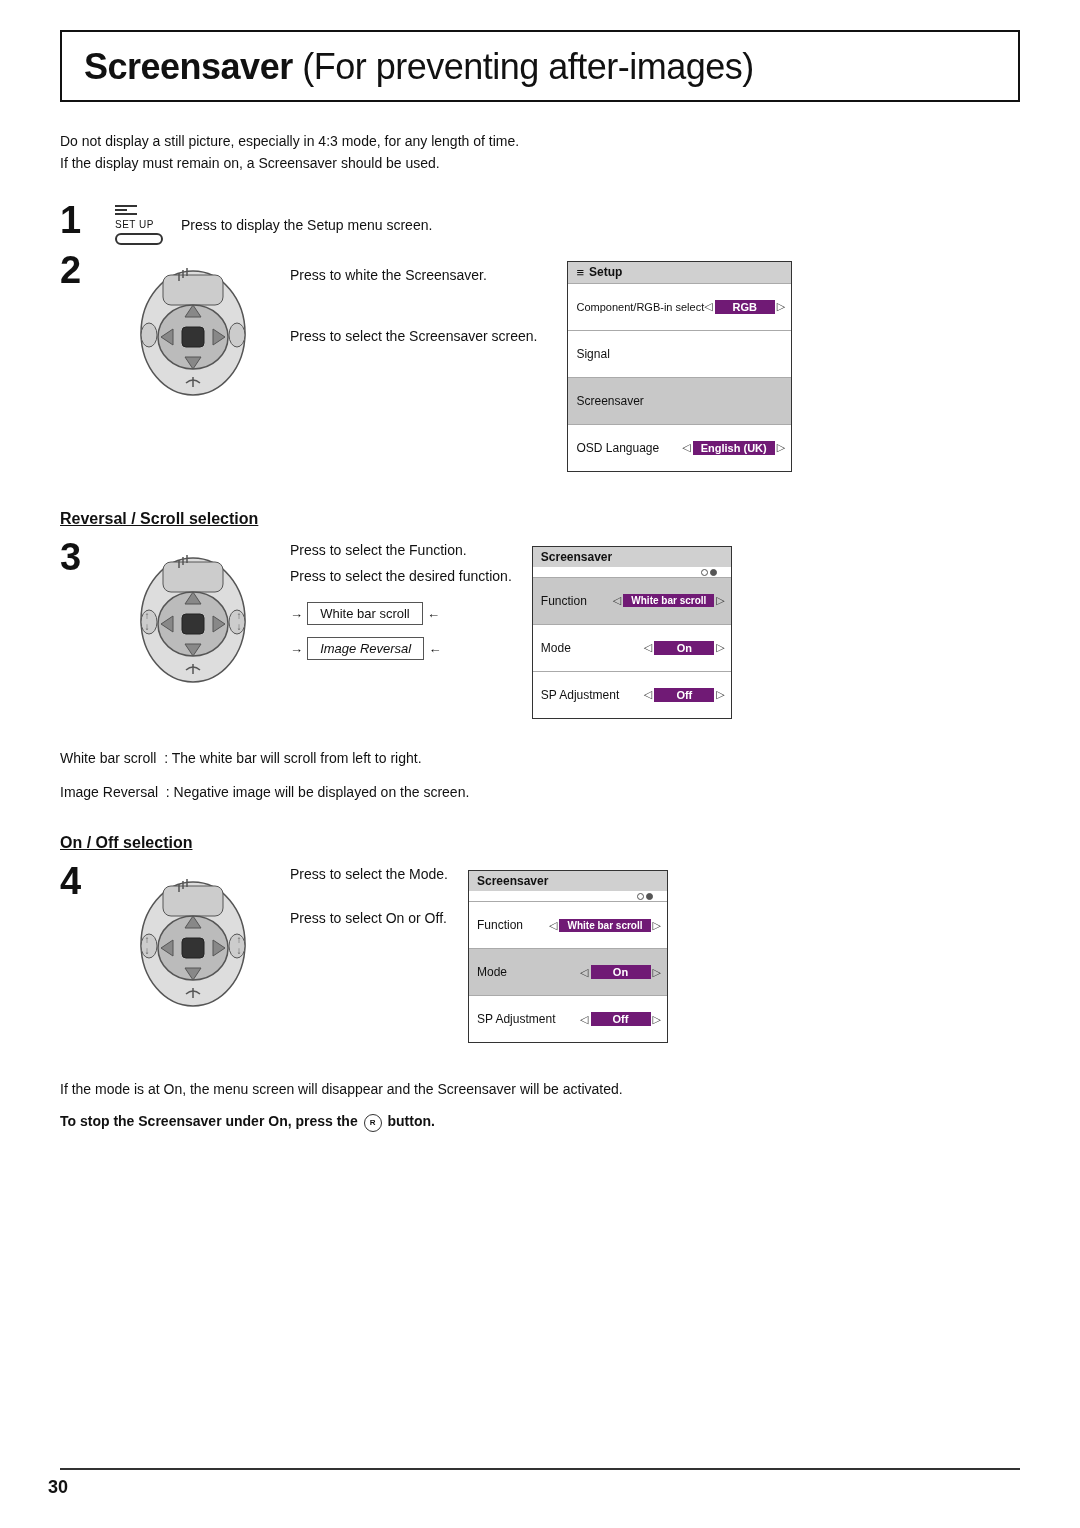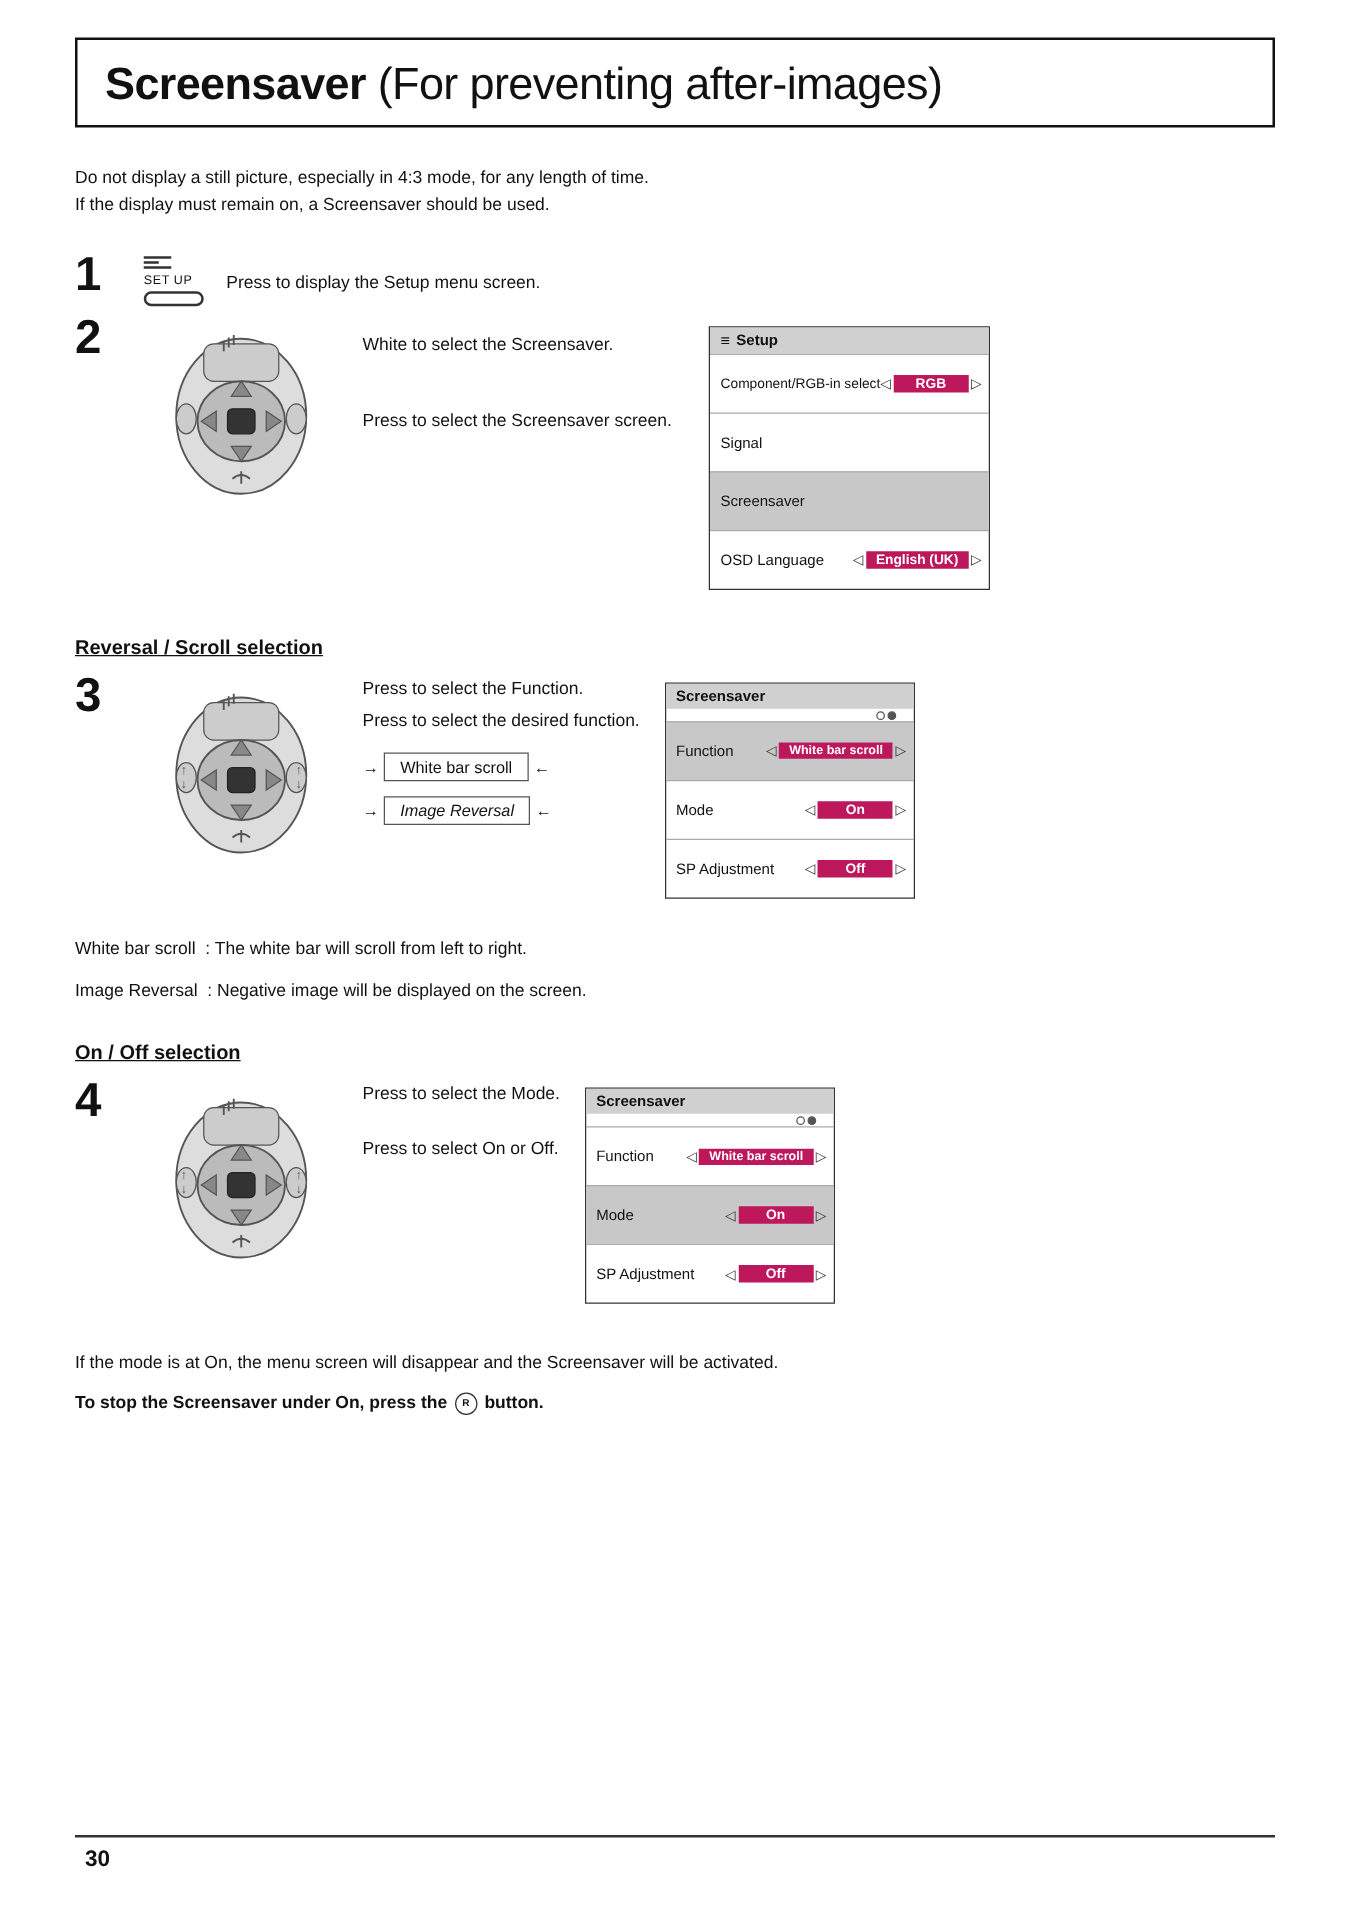--- a/index.html
+++ b/index.html
@@ -121,21 +121,21 @@
       padding-left: 8px;
       font-size: 12px;
     }
     .menu-row .row-value {
       display: flex;
       align-items: center;
       gap: 2px;
       padding-right: 6px;
     }
     .menu-row .row-value .val-text {
-      background: #be185d;
+      background: #701a75;
       color: #fff;
       padding: 1px 8px;
       font-size: 11px;
       font-weight: bold;
       min-width: 60px;
       text-align: center;
     }
     .menu-row .row-value .arrow-btn {
       font-size: 11px;
       color: #333;
@@ -170,21 +170,21 @@
 
     .bold-note {
       font-weight: 900;
       font-size: 14px;
       margin-top: 8px;
     }
 
     .page-number {
       position: absolute;
       bottom: 30px;
-      left: 68px;
+      left: 48px;
       font-size: 18px;
       font-weight: 900;
     }
 
     .bottom-line {
       position: absolute;
       bottom: 58px;
       left: 60px;
       right: 60px;
       border-top: 2px solid #333;
@@ -346,21 +346,21 @@
 
               <path d="M63,128 Q70,122 77,128" fill="none" stroke="#555" stroke-width="1.5"></path>
               <line x1="70" y1="122" x2="70" y2="132" stroke="#555" stroke-width="1.5"></line>
 
               <ellipse cx="26" cy="80" rx="8" ry="12" fill="#ccc" stroke="#555" stroke-width="1"></ellipse>
 
               <ellipse cx="114" cy="80" rx="8" ry="12" fill="#ccc" stroke="#555" stroke-width="1"></ellipse>
             </svg>
           </div>
           <div class="step-instructions">
-            <div>White to select the Screensaver.</div>
+            <div>Press to white the Screensaver.</div>
             <div style="margin-top:36px;">Press to select the Screensaver screen.</div>
           </div>
         </div>
 
         <div class="menu-panel" style="margin-top:6px;">
           <div class="menu-title">
             <span style="font-size:13px;">≡</span>
             <span>Setup</span>
           </div>
 

